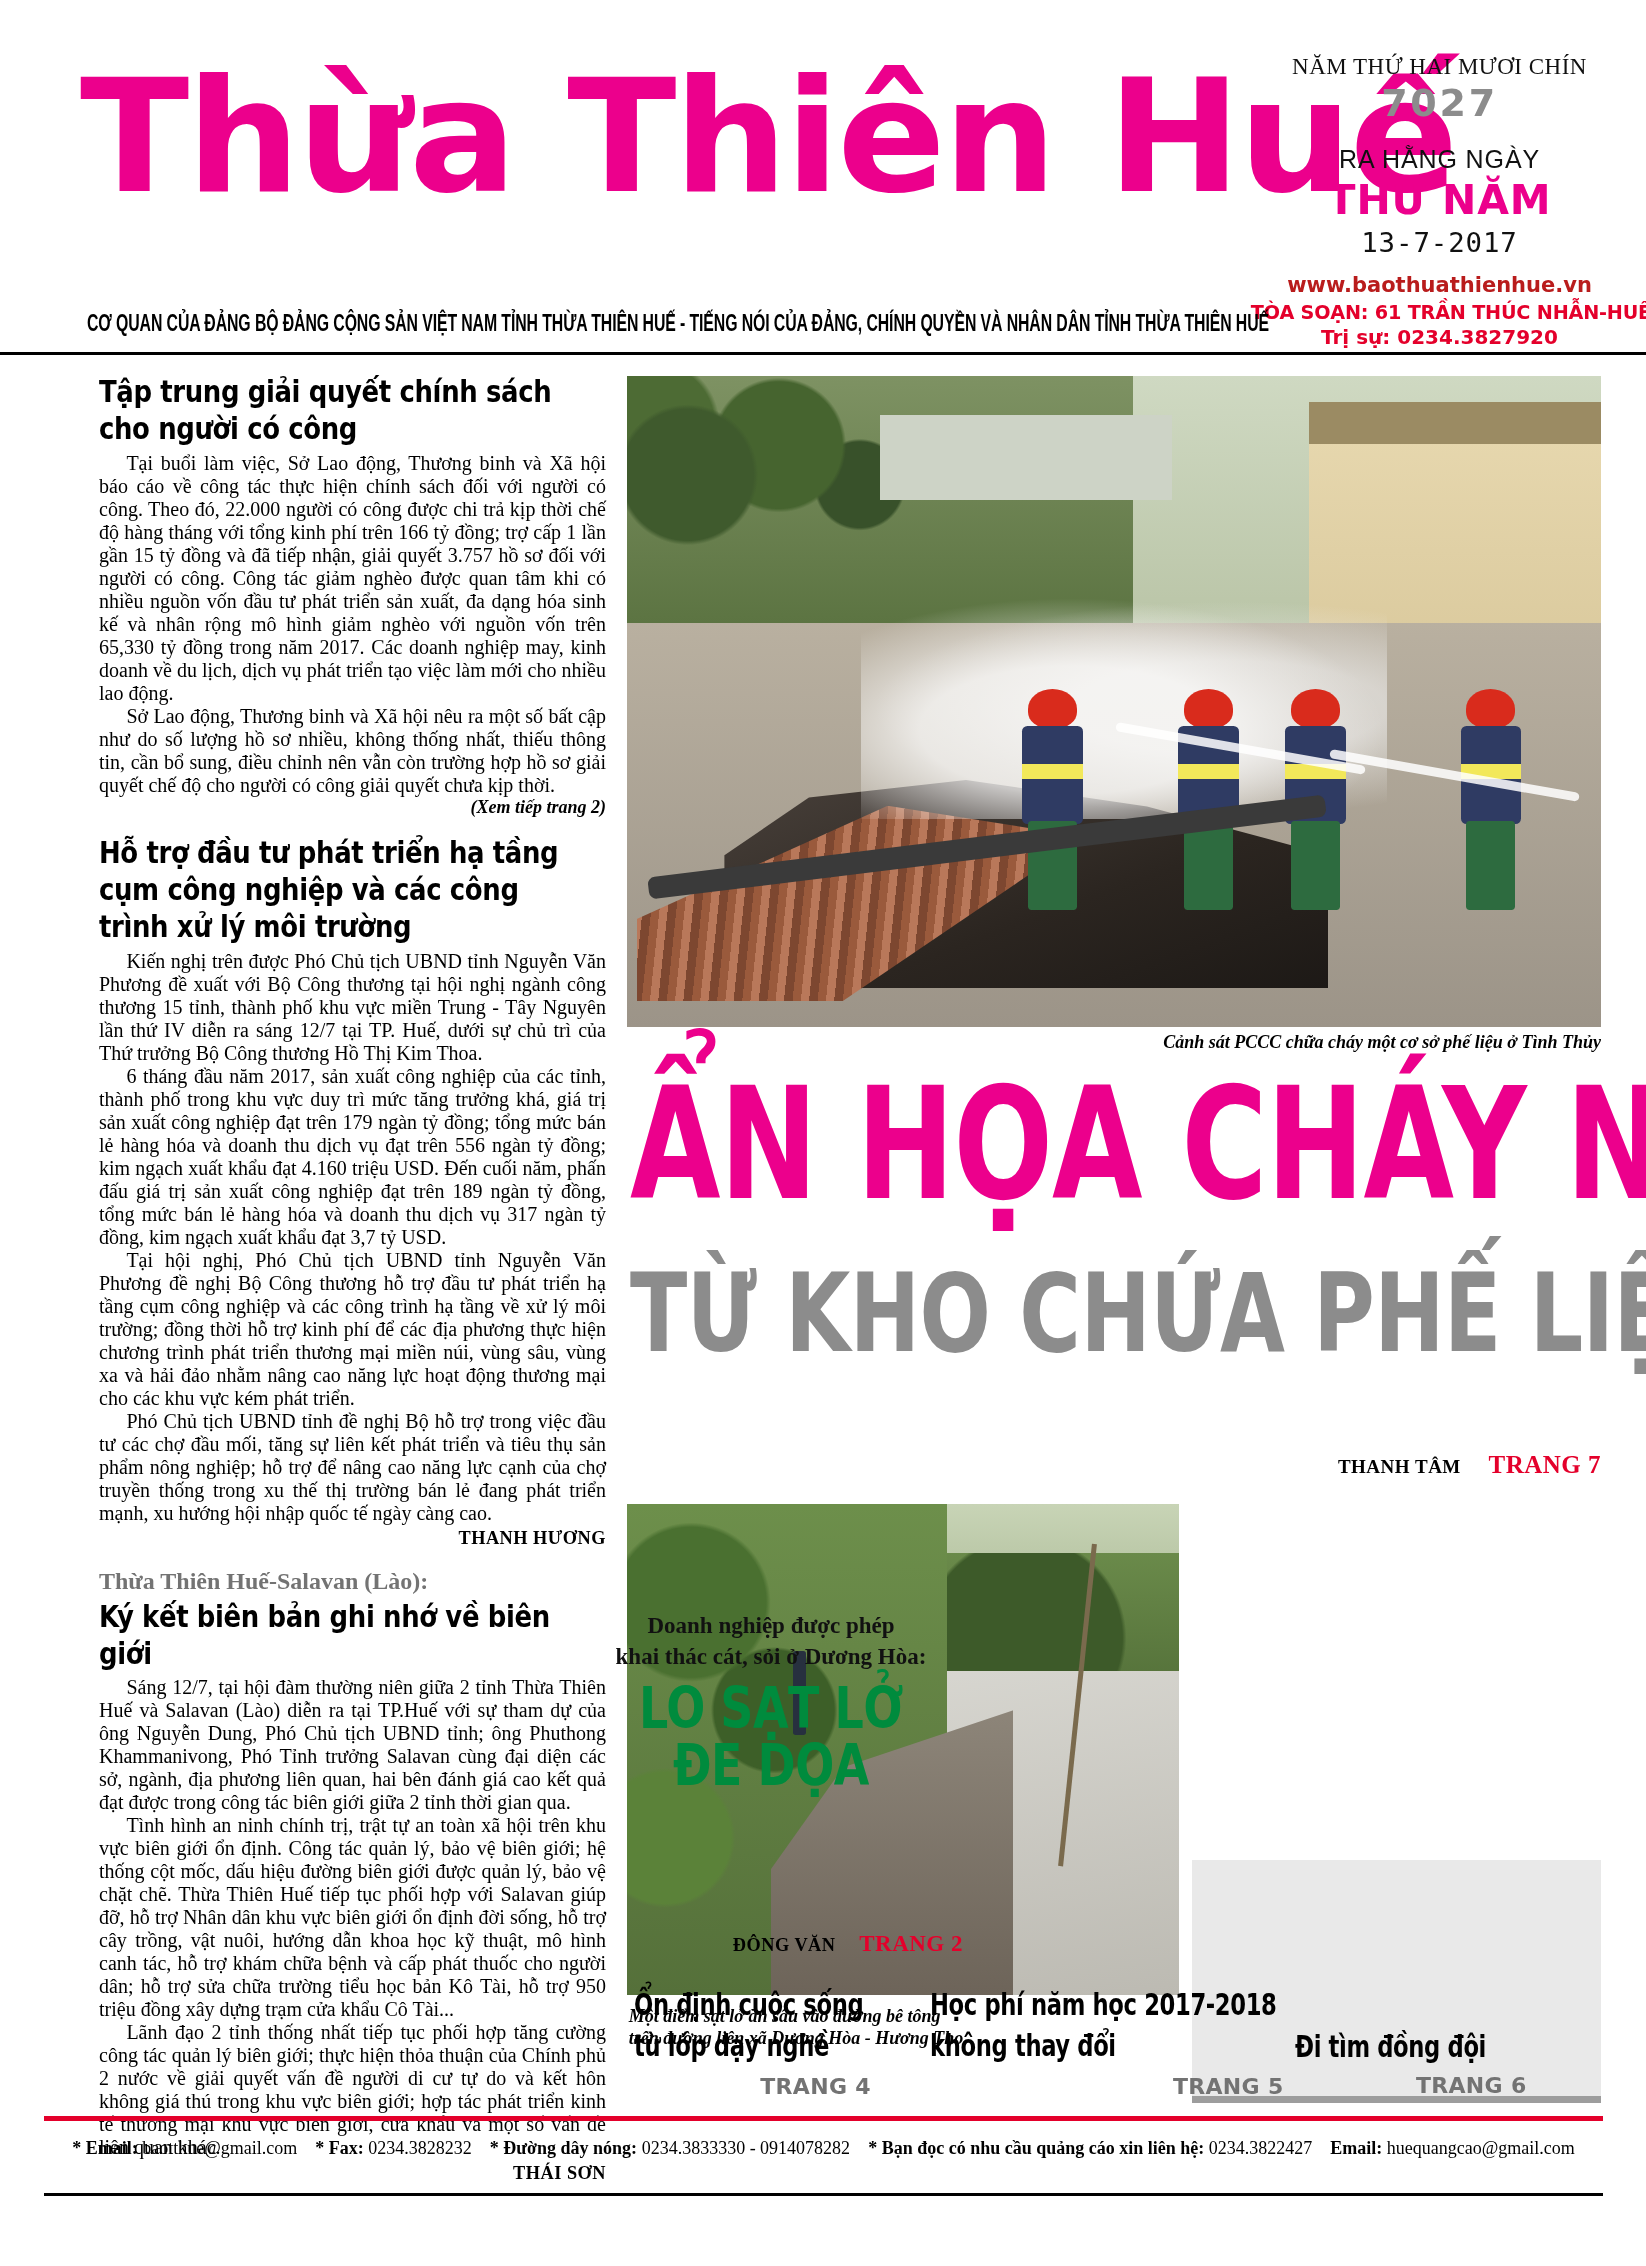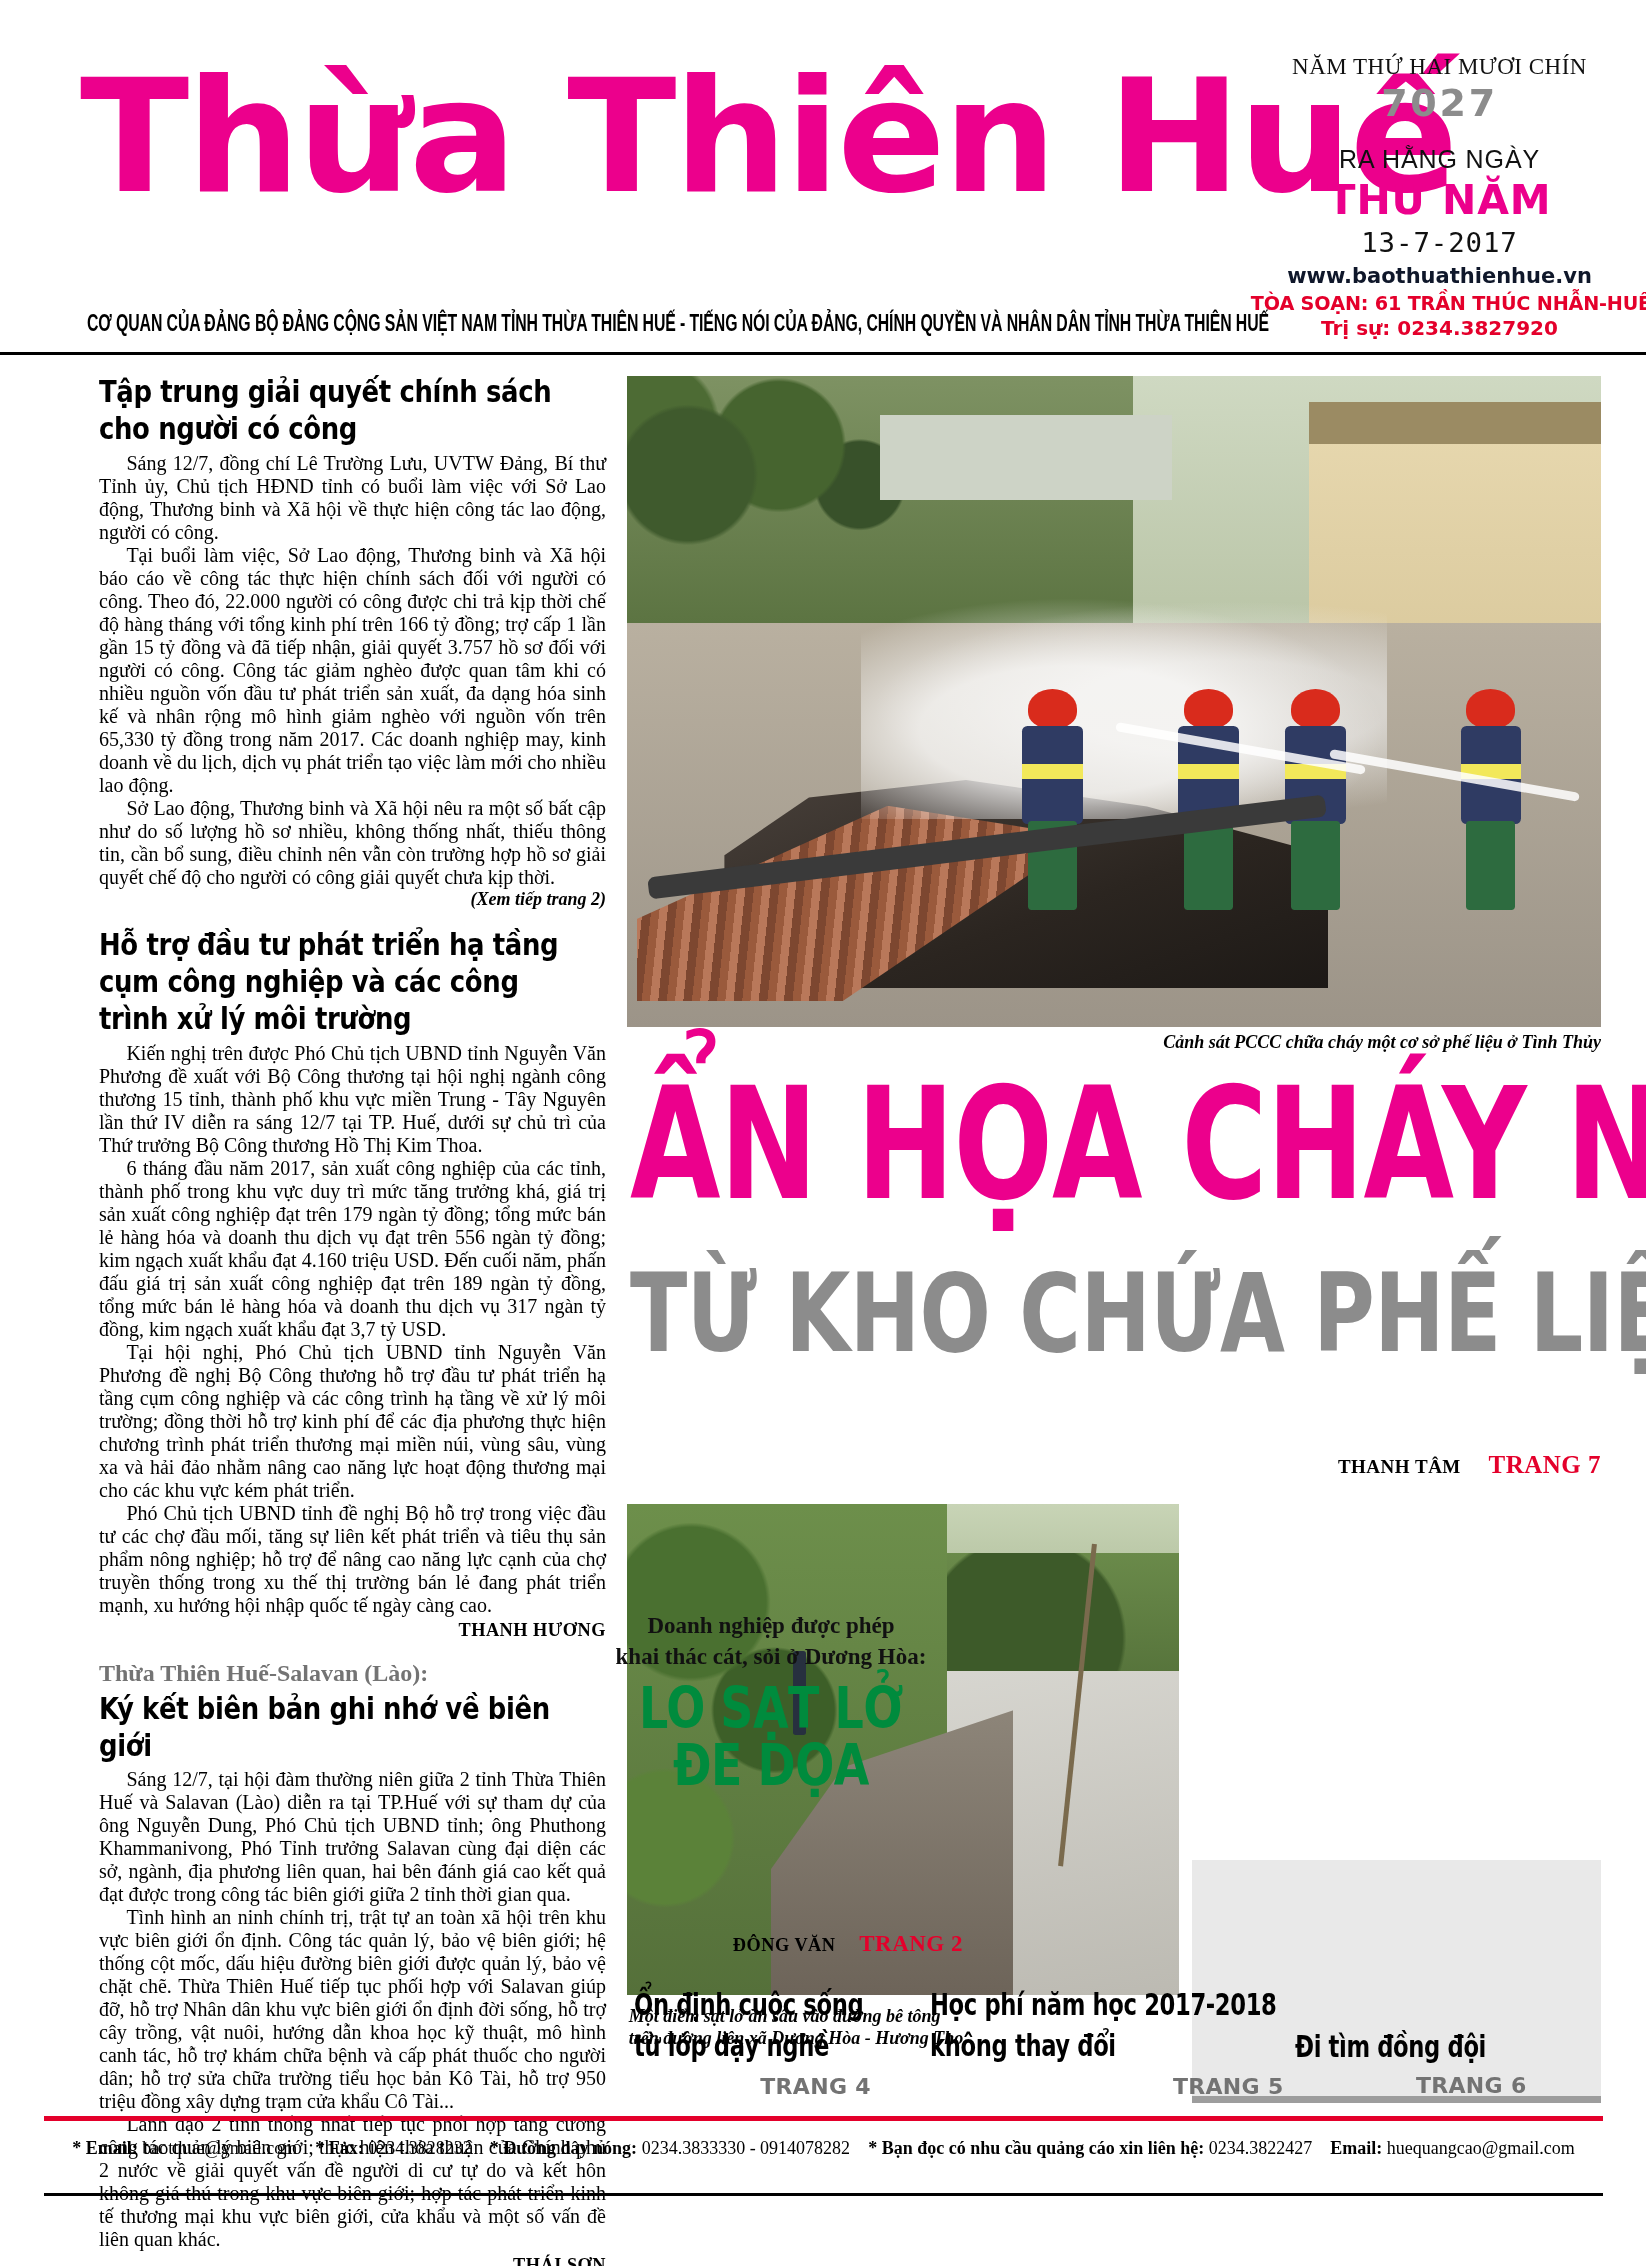--- a/index.html
+++ b/index.html
@@ -51,22 +51,22 @@
     font-weight:700;font-size:41px;line-height:44px;
     color:#EC008C;letter-spacing:0.9px;margin-top:3px;
   }
   .mi-date{
     font-family:"DejaVu Sans Mono", monospace;
     font-size:27.4px;line-height:35px;color:#111;letter-spacing:0.9px;
     margin-top:2.7px;
   }
   .mi-web{
     font-family:"DejaVu Sans", sans-serif;
-    font-size:21px;line-height:25.6px;color:#0f172a;font-weight:600;
-    margin-top:4px;
+    font-size:21px;line-height:25.6px;color:#b91c1c;font-weight:600;
+    margin-top:13px;
   }
   .mi-addr{
     font-family:"DejaVu Sans", sans-serif;
     font-weight:700;font-size:20px;line-height:24px;color:#E4002B;
     letter-spacing:-0.2px;white-space:nowrap;
     transform:scaleX(.96);transform-origin:center;
     margin-top:1.8px;
   }
   .mi-phone{
     font-family:"DejaVu Sans", sans-serif;
@@ -317,21 +317,20 @@
     </div>
 
     <div class="mast-tagline">CƠ QUAN CỦA ĐẢNG BỘ ĐẢNG CỘNG SẢN VIỆT NAM TỈNH THỪA THIÊN HUẾ  -  TIẾNG NÓI CỦA ĐẢNG, CHÍNH QUYỀN VÀ NHÂN DÂN TỈNH THỪA THIÊN HUẾ</div>
   </div>
 
   <div class="rule-top"></div>
 
   <div class="col-left">
 
     <h2 class="hl-main">Tập trung giải quyết chính sách cho người có công</h2>
-    <p class="bodytext">Sáng 12/7, đồng chí Lê Trường Lưu, UVTW Đảng, Bí thư Tỉnh ủy, Chủ tịch HĐND tỉnh có buổi làm việc với Sở Lao động, Thương binh và Xã hội về thực hiện công tác lao động, người có công.</p>
     <p class="bodytext">Tại buổi làm việc, Sở Lao động, Thương binh và Xã hội báo cáo về công tác thực hiện chính sách đối với người có công. Theo đó, 22.000 người có công được chi trả kịp thời chế độ hàng tháng với tổng kinh phí trên 166 tỷ đồng; trợ cấp 1 lần gần 15 tỷ đồng và đã tiếp nhận, giải quyết 3.757 hồ sơ đối với người có công. Công tác giảm nghèo được quan tâm khi có nhiều nguồn vốn đầu tư phát triển sản xuất, đa dạng hóa sinh kế và nhân rộng mô hình giảm nghèo với nguồn vốn trên 65,330 tỷ đồng trong năm 2017. Các doanh nghiệp may, kinh doanh về du lịch, dịch vụ phát triển tạo việc làm mới cho nhiều lao động.</p>
     <p class="bodytext">Sở Lao động, Thương binh và Xã hội nêu ra một số bất cập như do số lượng hồ sơ nhiều, không thống nhất, thiếu thông tin, cần bổ sung, điều chỉnh nên vẫn còn  trường hợp hồ sơ giải quyết chế độ cho người có công giải quyết chưa kịp thời.</p>
     <p class="jumpline">(Xem tiếp trang 2)</p>
 
     <div class="sp"></div>
 
     <h2 class="hl-main">Hỗ trợ đầu tư phát triển hạ tầng cụm công nghiệp và các công trình xử lý môi trường</h2>
     <p class="bodytext">Kiến nghị trên được Phó Chủ tịch UBND tỉnh Nguyễn Văn Phương đề xuất với Bộ Công thương tại hội nghị ngành công thương 15 tỉnh, thành phố khu vực miền Trung - Tây Nguyên lần thứ IV diễn ra sáng 12/7 tại TP. Huế, dưới sự chủ trì của Thứ trưởng Bộ Công thương Hồ Thị Kim Thoa.</p>
     <p class="bodytext">6 tháng đầu năm 2017, sản xuất công nghiệp của các tỉnh, thành phố trong khu vực duy trì mức tăng trưởng khá, giá trị sản xuất công nghiệp đạt trên 179 ngàn tỷ đồng; tổng mức bán lẻ hàng hóa và doanh thu dịch vụ đạt trên 556 ngàn tỷ đồng; kim ngạch xuất khẩu đạt 4.160 triệu USD. Đến cuối năm, phấn đấu giá trị sản xuất công nghiệp đạt trên 189 ngàn tỷ đồng, tổng mức bán lẻ hàng hóa và doanh thu dịch vụ 317 ngàn tỷ đồng, kim ngạch xuất khẩu đạt 3,7 tỷ USD.</p>
     <p class="bodytext">Tại hội nghị, Phó Chủ tịch UBND tỉnh Nguyễn Văn Phương đề nghị Bộ Công thương hỗ trợ đầu tư phát triển hạ tầng cụm công nghiệp và các công trình hạ tầng về xử lý môi trường; đồng thời hỗ trợ kinh phí để các địa phương thực hiện chương trình phát triển thương mại miền núi, vùng sâu, vùng xa và hải đảo nhằm nâng cao năng lực hoạt động thương mại cho các khu vực kém phát triển.</p>

